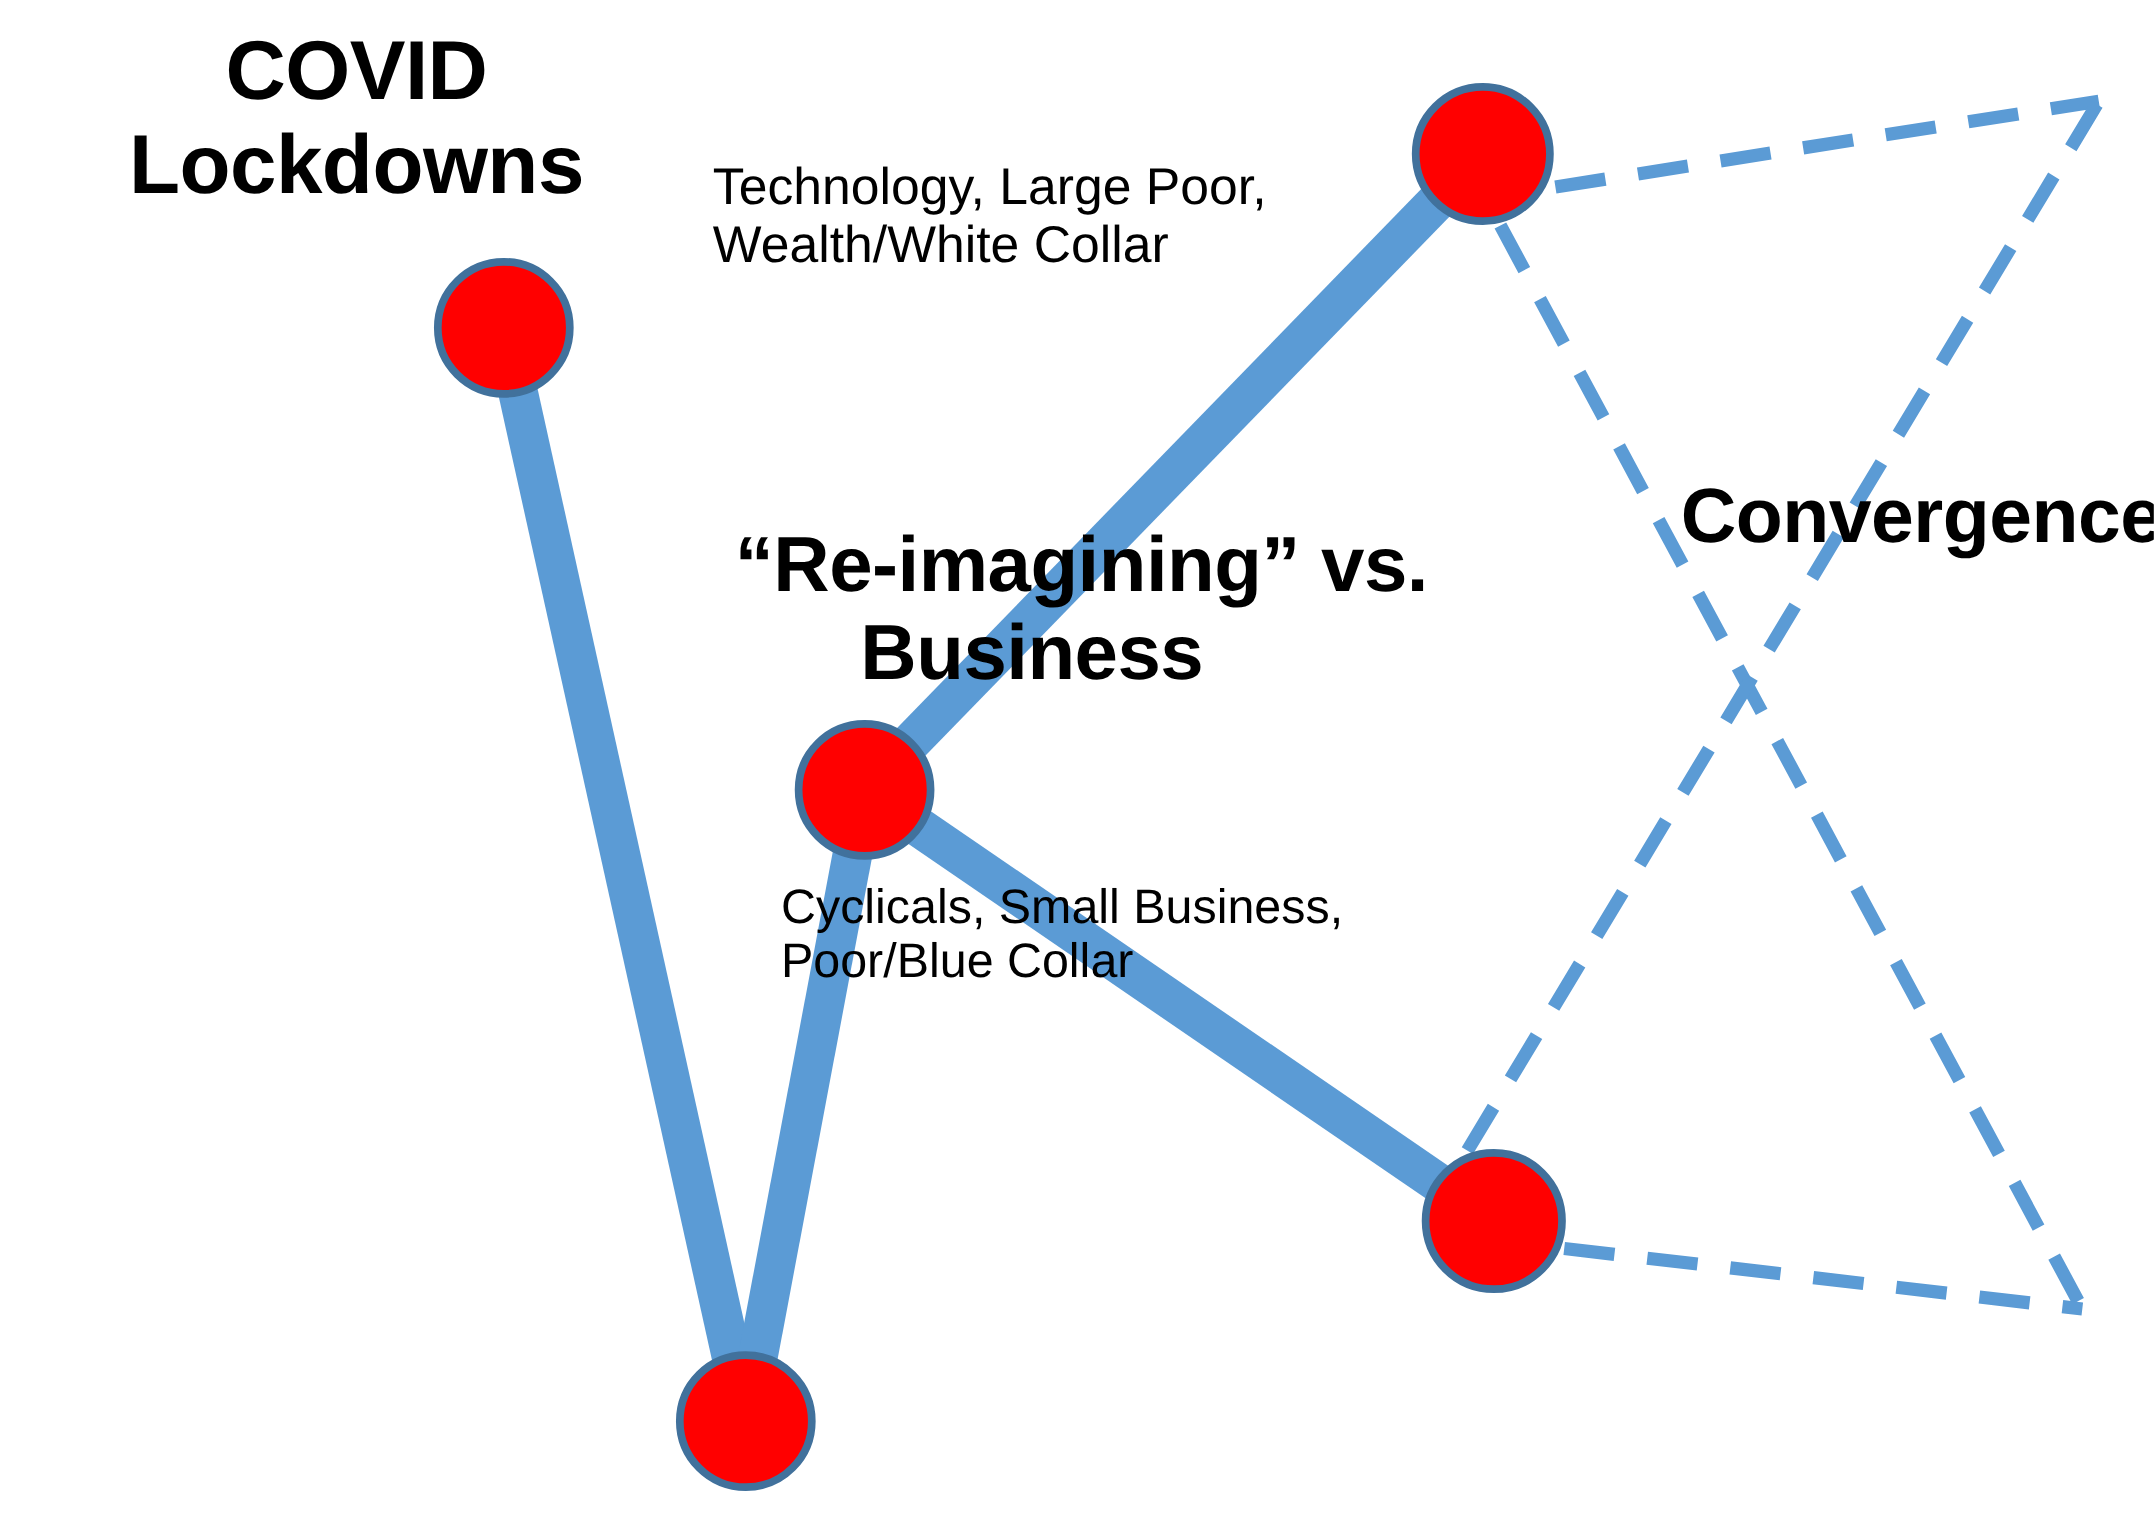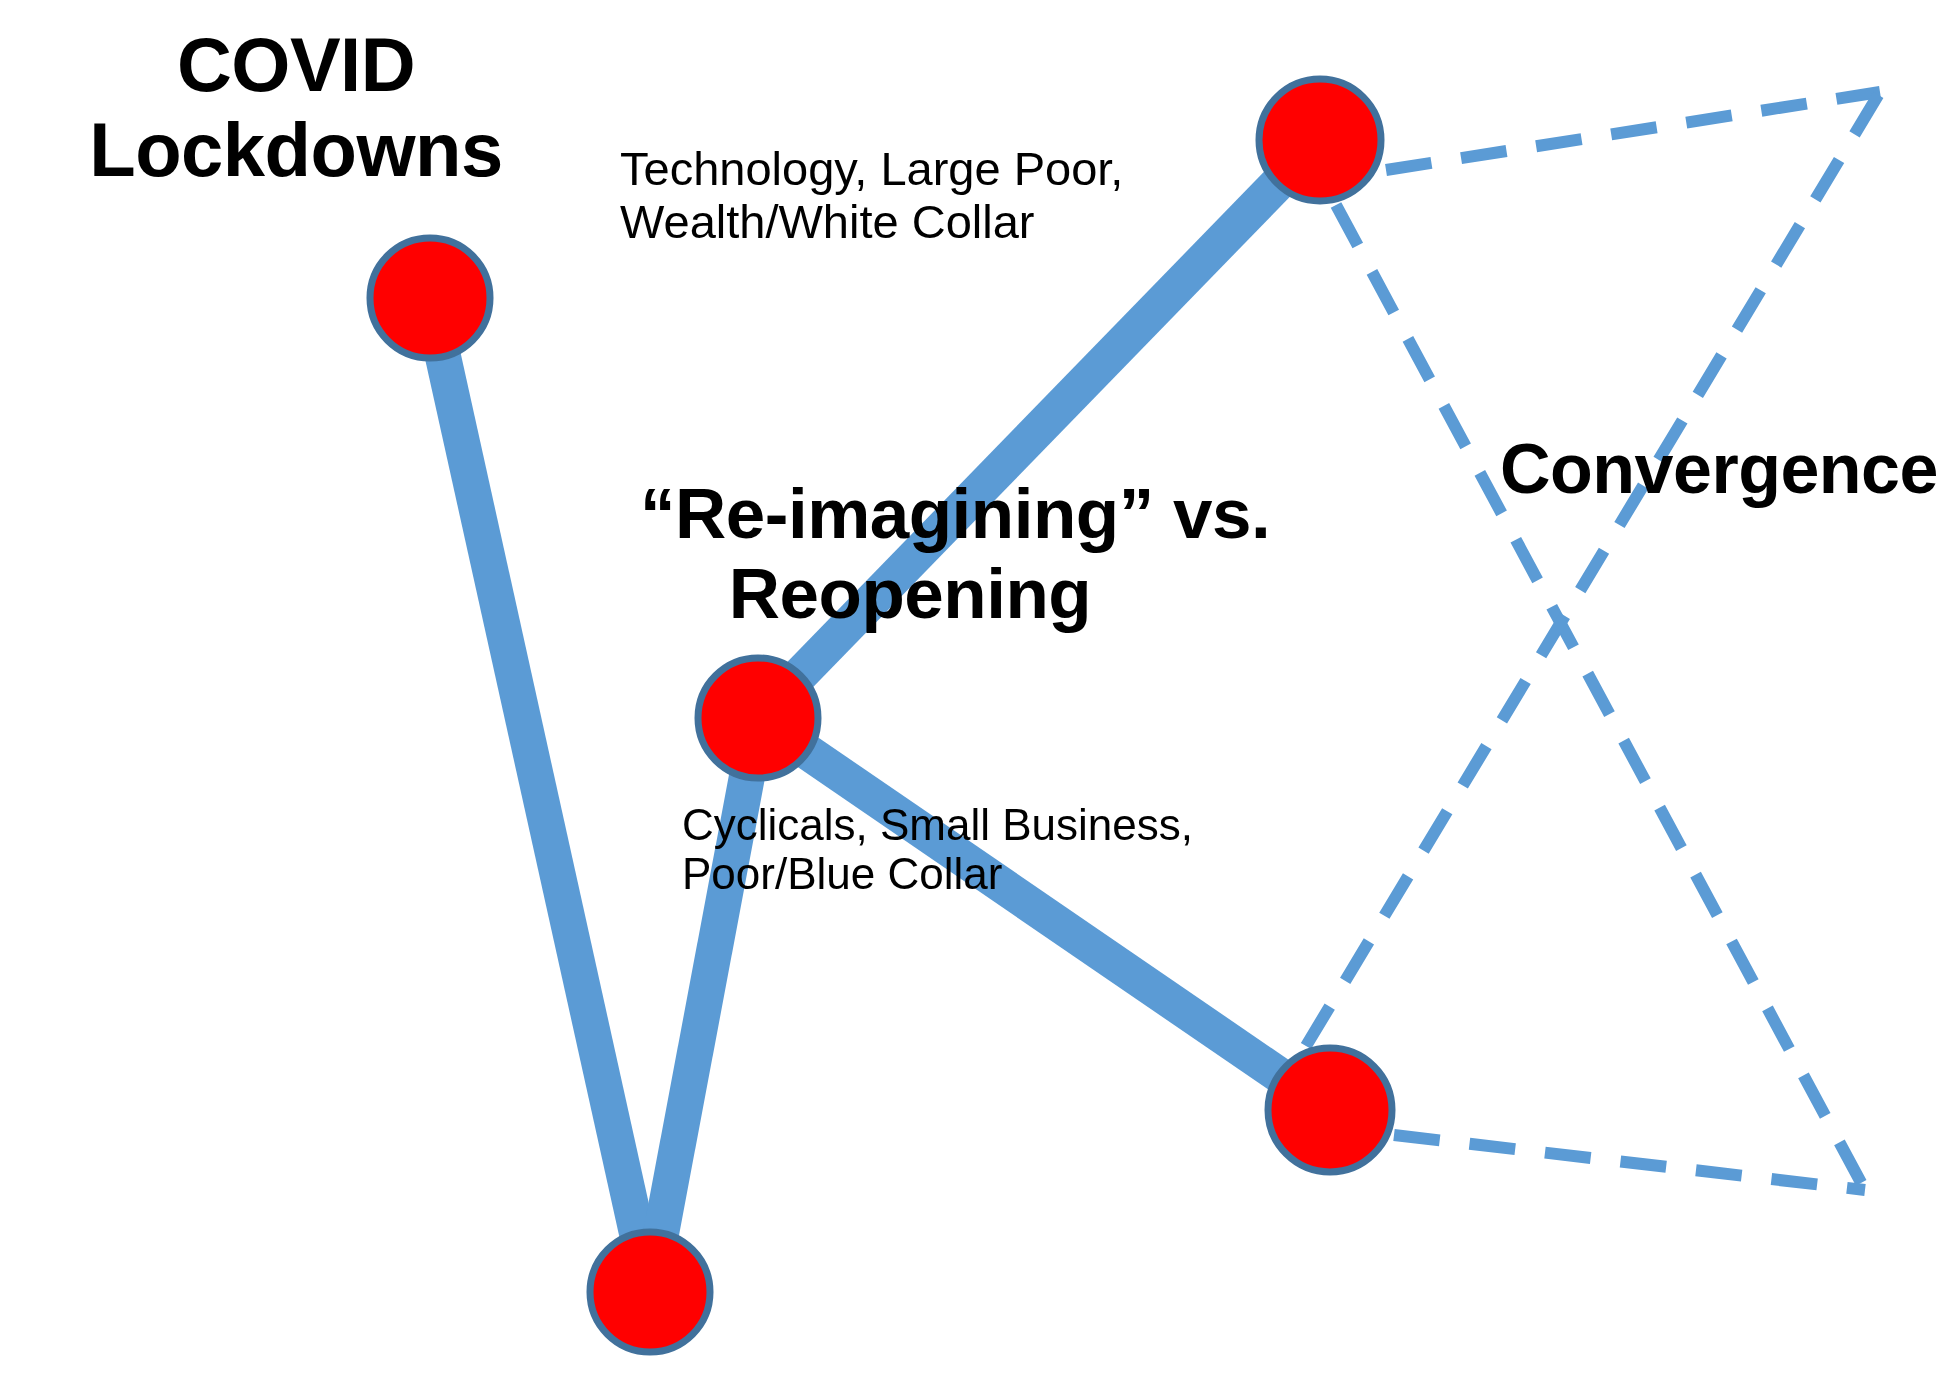--- a/index.html
+++ b/index.html
@@ -12,20 +12,21 @@
     height: 1384px;
     position: relative;
     overflow: hidden;
     font-family: "Liberation Sans", sans-serif;
   }
   #diagram-root {
     position: absolute;
     inset: 0;
     width: 1618px;
     height: 1384px;
+    margin-left: 28px;
   }
   #diagram-svg {
     position: absolute;
     top: 0;
     left: 0;
     width: 1958px;
     height: 1384px;
   }
   .label {
     position: absolute;
@@ -117,21 +118,21 @@
     </g>
   </svg>
 
   <div class="label label-bold" id="label-covid-lockdowns">COVID
 Lockdowns</div>
 
   <div class="label label-plain" id="label-tech-large-caps">Technology, Large Poor,
 Wealth/White Collar</div>
 
   <div class="label label-bold" id="label-reimagining">“Re-imagining” vs.
-Reopening</div>
+Business</div>
 
   <div class="label label-bold" id="label-convergence">Convergence</div>
 
 
   <div class="label label-plain" id="label-cyclicals">Cyclicals, Small Business,
 Poor/Blue Collar</div>
 
 </div>
 
 </body></html>

